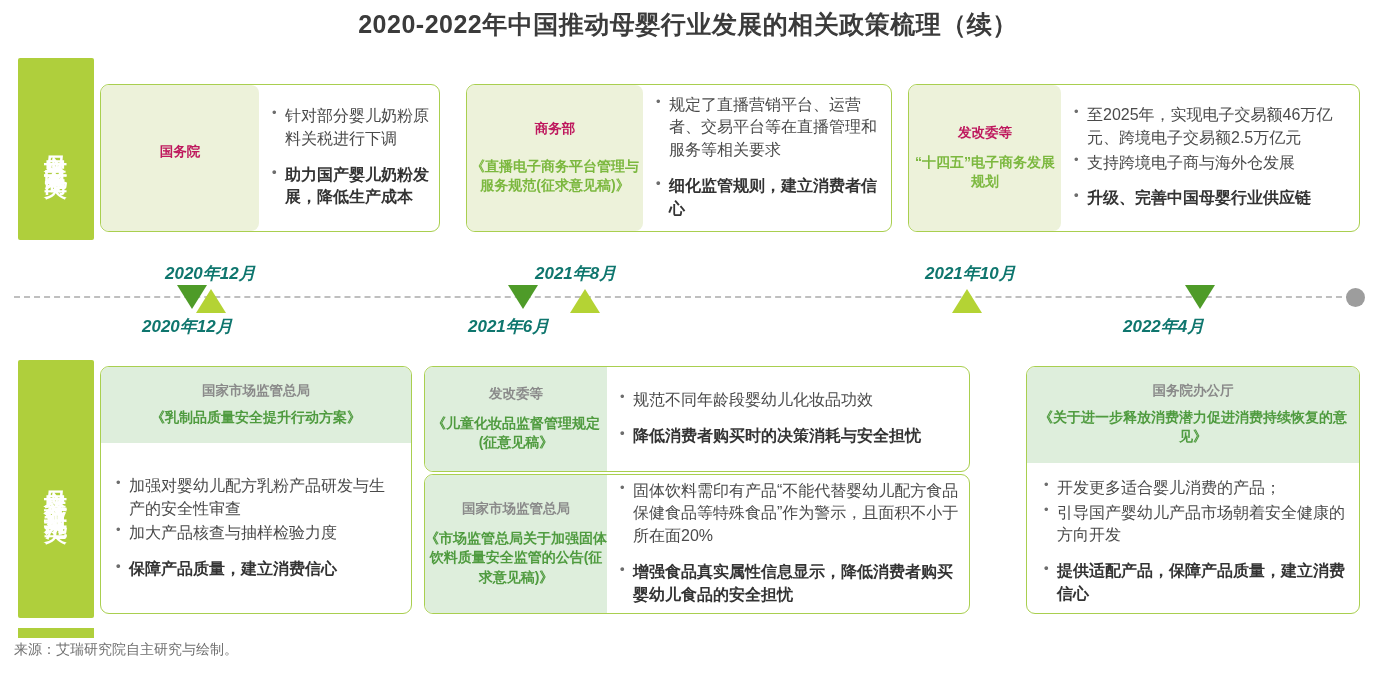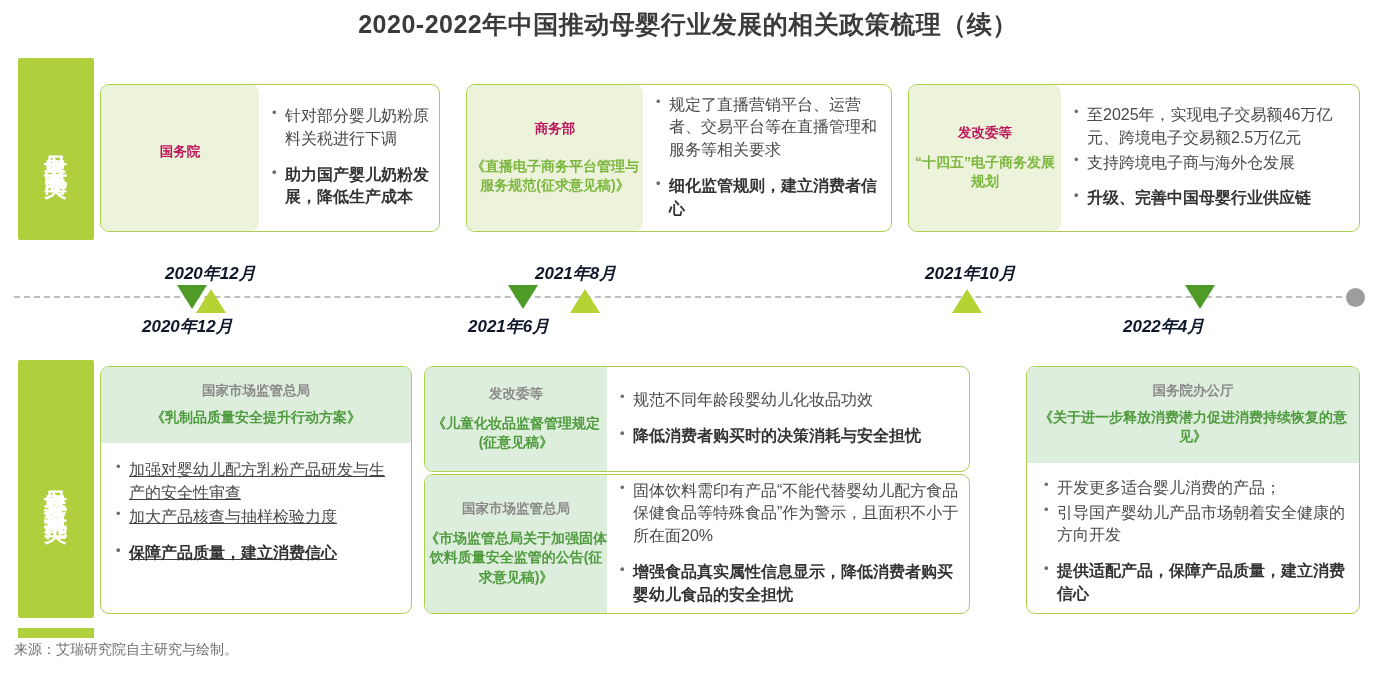--- a/index.html
+++ b/index.html
@@ -104,34 +104,34 @@
   .tl-enddot{
     position:absolute;left:1346px;top:288px;
     width:19px;height:19px;border-radius:50%;background:#9d9d9d;
   }
   .tri{position:absolute;width:0;height:0;}
   .tri.down{border-left:15px solid transparent;border-right:15px solid transparent;border-top:24px solid #4e9b28;}
   .tri.up{border-left:15px solid transparent;border-right:15px solid transparent;border-bottom:24px solid #b4d334;}
   .tl-label{
     position:absolute;
     font-style:italic;font-weight:bold;font-size:17px;
-    color:#0f172a;white-space:nowrap;
+    color:#0f766e;white-space:nowrap;
   }
 
   
   .card.bottom .card-head{background:#deeedc;}
   .card.bottom .head-doc{color:#4f9b3f;}
   .card.bottom .head-org{color:#8a8a8a;}
 
   #card-sjdj{left:100px;top:366px;width:312px;height:248px;}
   #card-sjdj .card-head{
     width:100%;height:76px;flex-direction:column;border-radius:8px 8px 0 0;
   }
   #card-sjdj .head-org{margin-bottom:8px;}
-  #card-sjdj .card-body{padding:16px 14px 10px 14px;display:block;text-decoration:underline;}
+  #card-sjdj .card-body{padding:32px 14px 10px 14px;display:block;}
 
   #card-mid1{left:424px;top:366px;width:546px;height:106px;display:flex;}
   #card-mid1 .card-head{width:182px;height:100%;border-radius:8px 0 0 8px;}
   #card-mid2{left:424px;top:474px;width:546px;height:140px;display:flex;}
   #card-mid2 .card-head{width:182px;height:100%;border-radius:8px 0 0 8px;}
 
   #card-bgt{left:1026px;top:366px;width:334px;height:248px;}
   #card-bgt .card-head{
     width:100%;height:96px;flex-direction:column;border-radius:8px 8px 0 0;
   }

